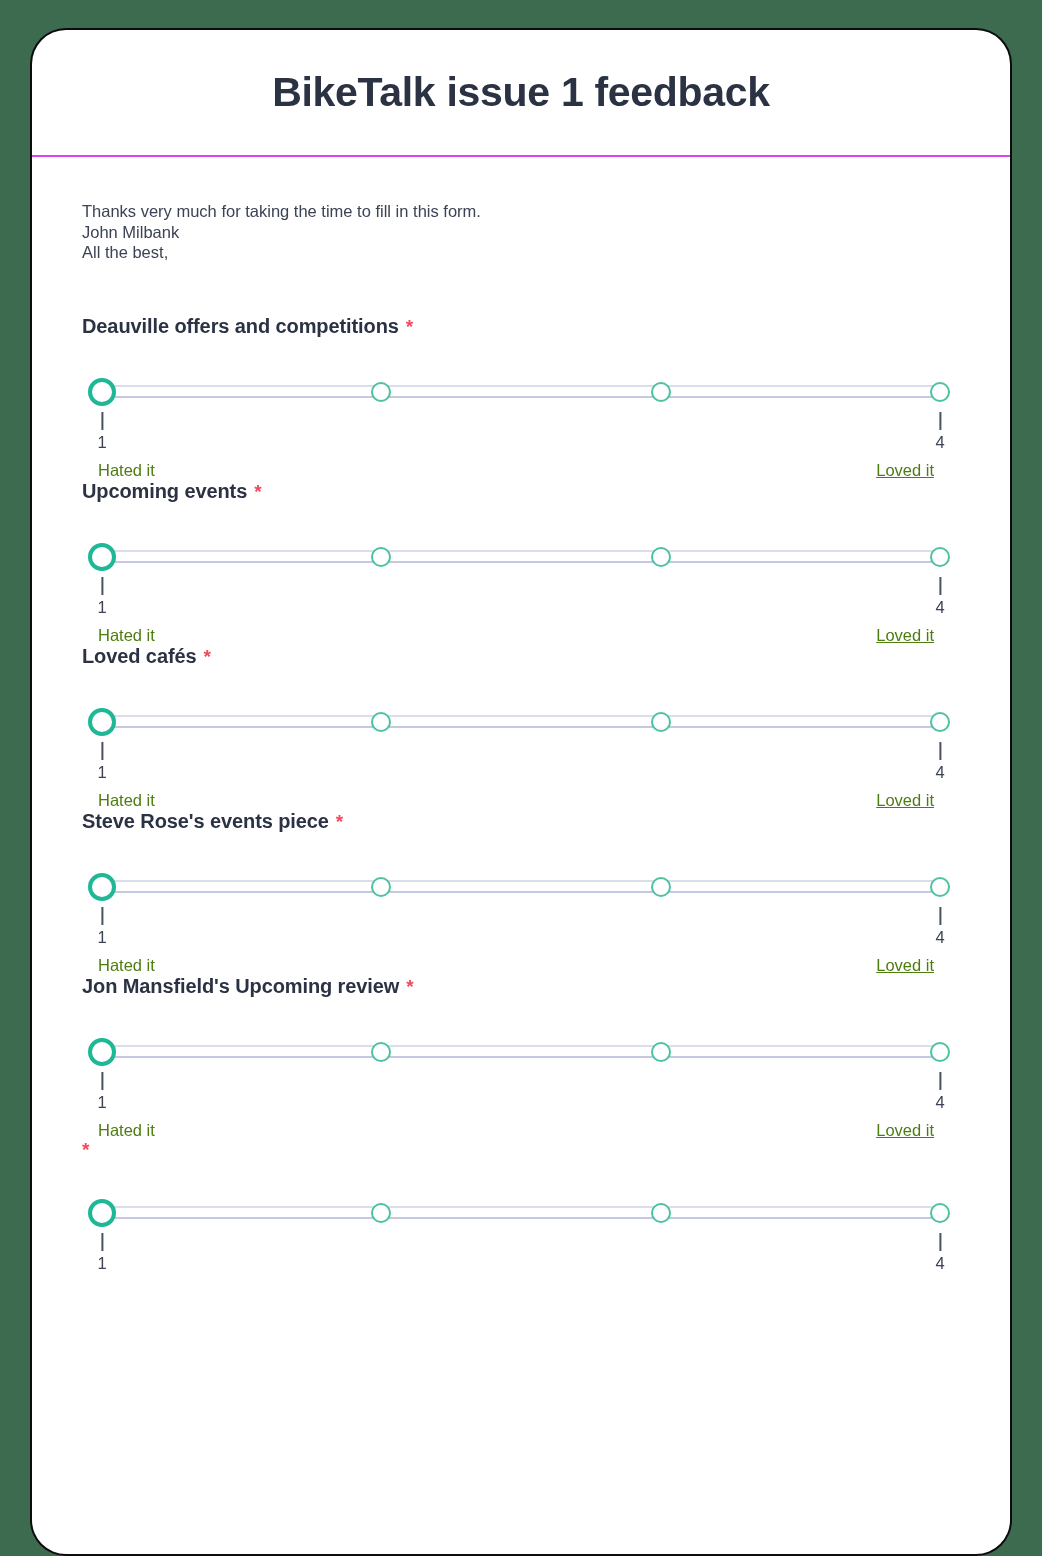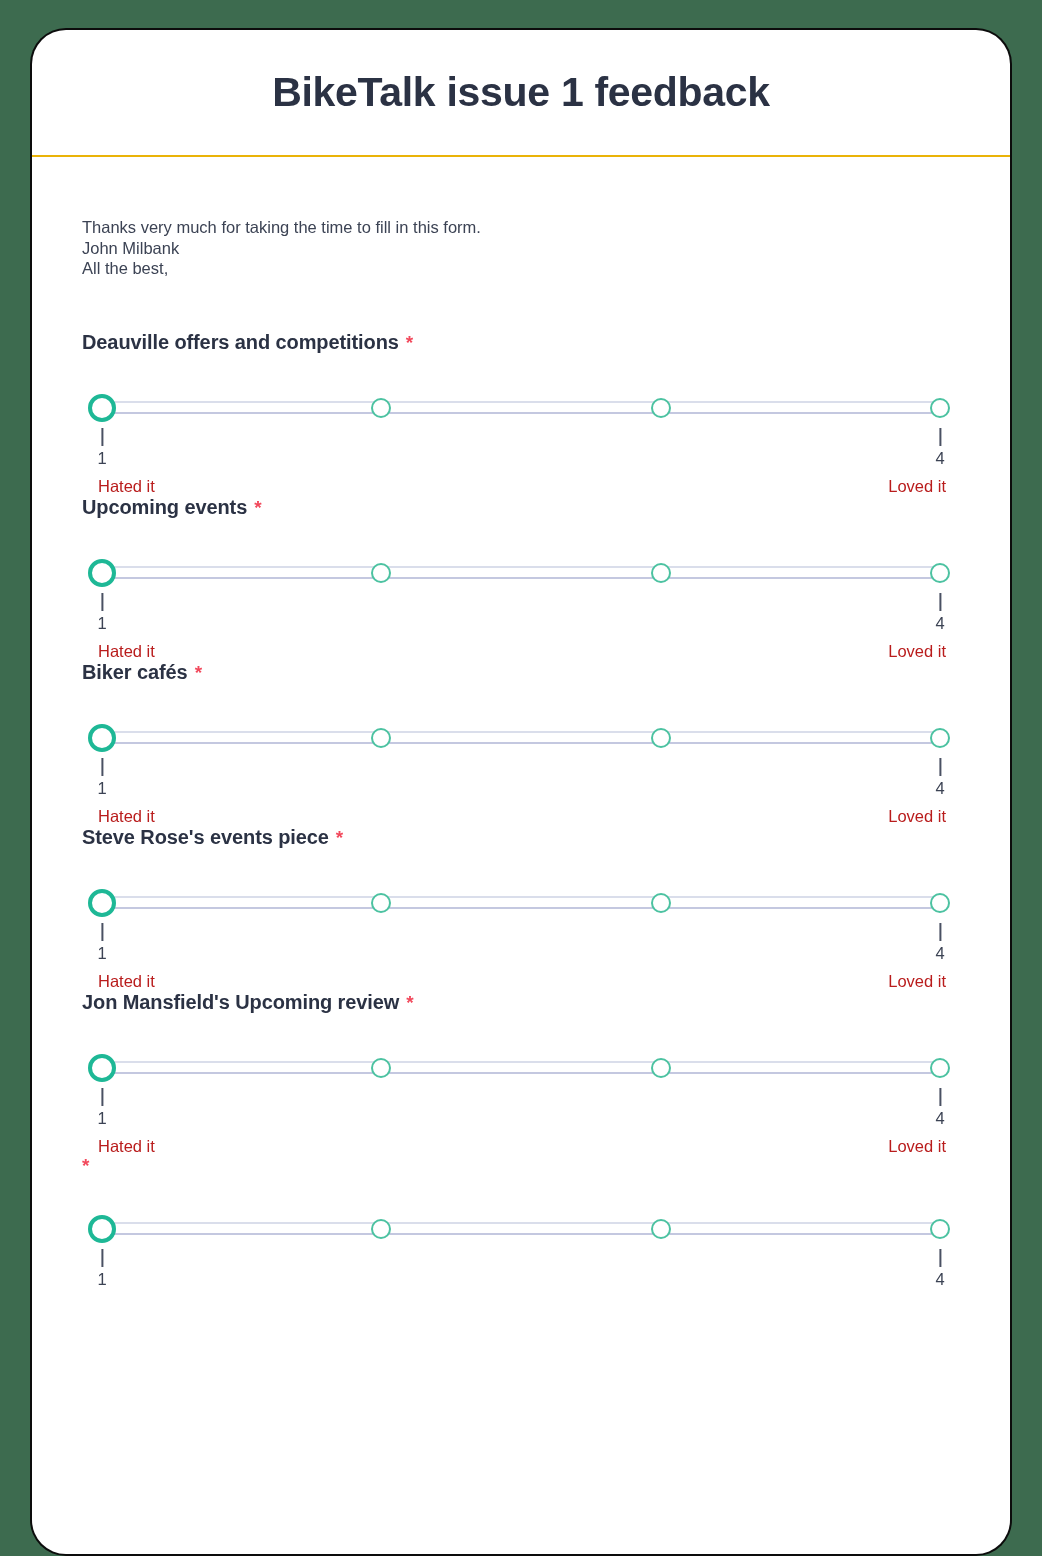--- a/index.html
+++ b/index.html
@@ -40,41 +40,41 @@
     overflow: hidden;
     box-sizing: border-box;
   }
 
   
   .form-header {
     height: 127px;
     display: flex;
     align-items: center;
     justify-content: center;
-    border-bottom: 2px solid #eab308;
+    border-bottom: 2px solid #d946ef;
     box-sizing: border-box;
   }
   .form-title {
     font-size: 41px;
     font-weight: bold;
     color: #2b3244;
     letter-spacing: -0.3px;
     margin: 0;
     text-align: center;
   }
 
   
   .form-body {
     padding: 44px 50px 0 50px;
   }
   .intro {
     color: #3c4354;
     font-size: 16.5px;
     line-height: 20.5px;
-    margin: 16px 0 0 0;
+    margin: 0 0 0 0;
     max-width: 880px;
   }
   .intro-line {
     display: block;
     white-space: pre-wrap;
   }
 
   
   .question-block {
   }
@@ -167,26 +167,26 @@
   }
   .scale-endlabels {
     position: absolute;
     left: 0;
     top: 84px;
     width: 838px;
   }
   .end-label {
     position: absolute;
     font-size: 16.5px;
-    color: #b91c1c;
+    color: #4d7c0f;
     line-height: 1;
     white-space: nowrap;
   }
   .end-label.left { left: 0; transform: translateX(-4px); }
-  .end-label.right { right: 0; transform: translateX(6px); }
+  .end-label.right { right: 12px; transform: translateX(6px); text-decoration: underline; }
 </style>
 </head>
 <body>
 
 <div class="viewport">
   <div class="device-frame">
     <div class="form-card">
 
       <div class="form-header">
         <h1 class="form-title">BikeTalk issue 1 feedback</h1>
@@ -252,21 +252,21 @@
                   </div>
                 </div>
                 <div class="scale-endlabels">
                   <div class="end-label left">Hated it</div>
                   <div class="end-label right">Loved it</div>
                 </div>
               </div>
             </div>
             <div class="question-block">
               <div class="question-label">
-                <span>Biker cafés</span>
+                <span>Loved cafés</span>
                 <span class="required-star">*</span>
               </div>
               <div class="scale">
                 <div class="scale-track"></div>
                 <div class="scale-points">
                   <div class="scale-point selected" style="left: 0%;"></div>
                   <div class="scale-point" style="left: 33.3333%;"></div>
                   <div class="scale-point" style="left: 66.6667%;"></div>
                   <div class="scale-point" style="left: 100%;"></div>
                 </div>

